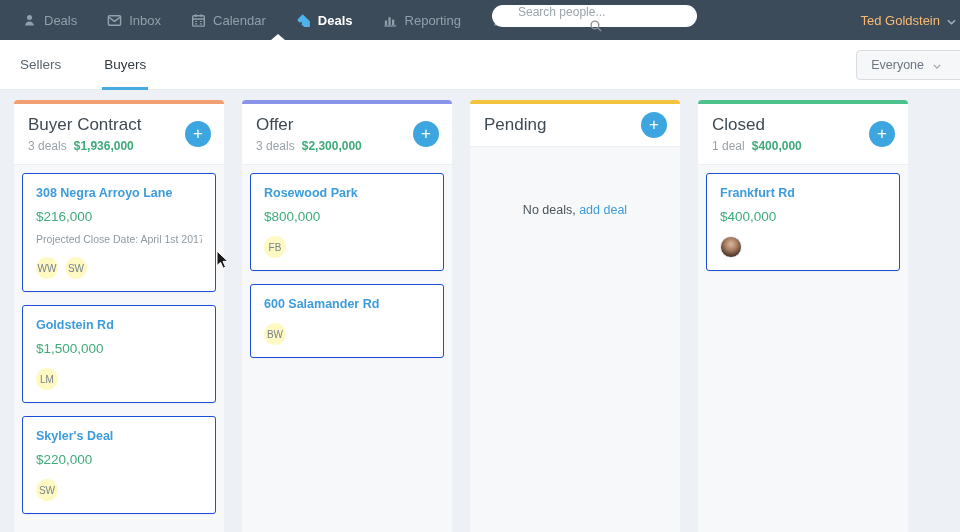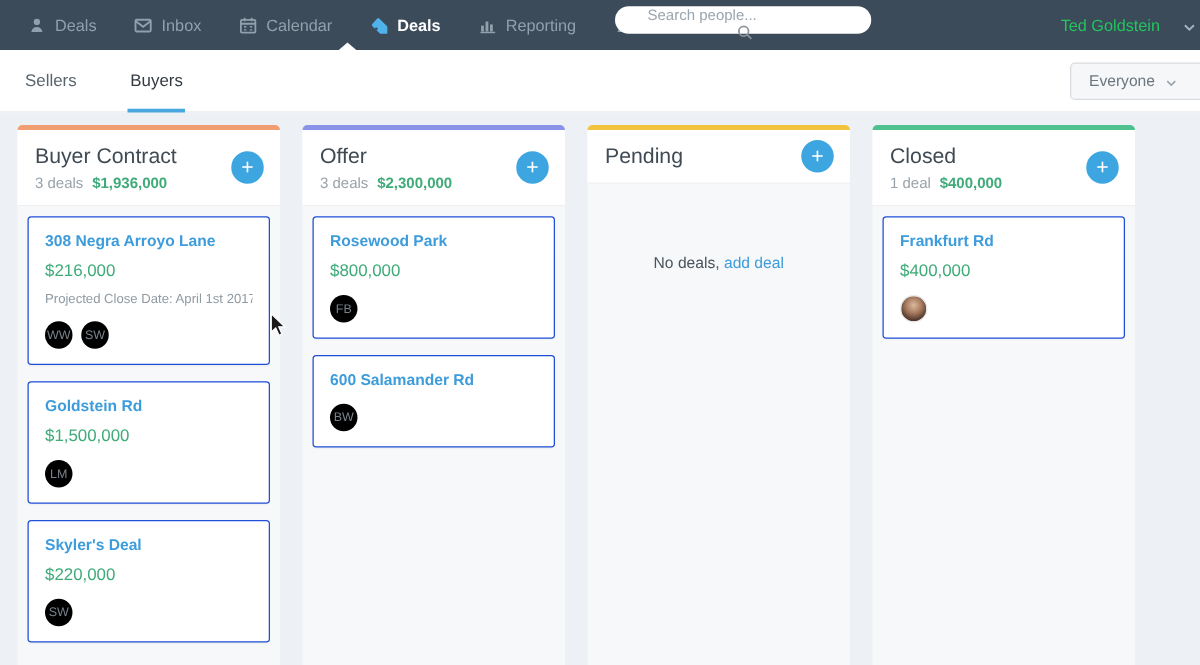--- a/index.html
+++ b/index.html
@@ -18,22 +18,22 @@
   .nav-item.active { color:#ffffff; font-weight:bold; }
   .notch { position:absolute; left:271px; bottom:0; width:0; height:0;
            border-left:7px solid transparent; border-right:7px solid transparent; border-bottom:6px solid #ffffff; }
 
   .search-pill { position:absolute; left:492px; top:5px; width:205px; height:22px; background:#ffffff;
                  border-radius:11px; display:flex; align-items:center; padding:0 9px 0 11px;flex-direction:column; }
   .search-pill input { border:none; outline:none; flex:1; font-size:12px; color:#3a434b; background:transparent;
                        font-family:"Liberation Sans", sans-serif; }
   .search-pill input::placeholder { color:#9aa5ad; }
 
-  .user-menu { position:absolute; right:4px; top:0; height:40px; display:flex; align-items:center; gap:19px;
-               color:#22c55e; font-size:13px; cursor:pointer; }
+  .user-menu { position:absolute; right:4px; top:0; height:40px; display:flex; align-items:center; gap:7px;
+               color:#fdba74; font-size:13px; cursor:pointer; }
 
   
   .tabbar { height:50px; background:#ffffff; display:flex; align-items:center; padding-left:20px;
             position:relative; border-bottom:1px solid #e9ecef; }
   .tab { margin-right:43px; font-size:13.5px; color:#5a646d; height:50px; display:flex; align-items:center;
          position:relative; cursor:pointer; }
   .tab.active { color:#333b42; }
   .tab.active::after { content:""; position:absolute; left:-2px; right:-2px; bottom:0; height:3px; background:#49a8e0; }
   .filter-btn { position:absolute; right:-6px; top:10px; height:30px; background:#f6f7f8;
                 border:1px solid #d8dce0; border-radius:4px; color:#6b7681; font-size:12.5px;
@@ -54,21 +54,21 @@
              border-radius:50%; background:#3da6e0; color:#ffffff; font-size:17px; line-height:24px;
              text-align:center; border:none; cursor:pointer; font-family:"Liberation Sans", sans-serif; }
   .col-body { flex:1; padding:8px; overflow:hidden; position:relative; }
 
   .card { background:#ffffff; border:1px solid #1d4ed8; border-radius:3px; padding:12px 13px;
           margin-bottom:13px; box-shadow:0 1px 1px rgba(40,50,60,0.04); cursor:pointer; }
   .card-title { color:#3d9cdb; font-size:12.5px; font-weight:bold; }
   .card-amount { color:#3fab79; font-size:13.5px; margin-top:9px; }
   .card-note { color:#8f9aa3; font-size:10.5px; margin-top:9px; white-space:nowrap; overflow:hidden; }
   .card-avatars { display:flex; gap:7px; margin-top:12px; }
-  .avatar { width:22px; height:22px; border-radius:50%; background:#000000; color:#78828b; font-size:10px;
+  .avatar { width:22px; height:22px; border-radius:50%; background:#fef9c3; color:#78828b; font-size:10px;
             display:flex; align-items:center; justify-content:center; flex:none; }
   .avatar.photo { background:radial-gradient(circle at 50% 36%, #dcb99e 0%, #a87c60 38%, #553a2e 72%, #241a18 100%);
                   border:1px solid #e7e9eb; }
 
   .empty-msg { text-align:center; margin-top:48px; font-size:12.5px; color:#4a545d; }
   .empty-link { color:#3d9cdb; cursor:pointer; }
 
   .cursor { position:absolute; left:216px; top:250px; pointer-events:none; z-index:50; }
 </style>
 </head>

